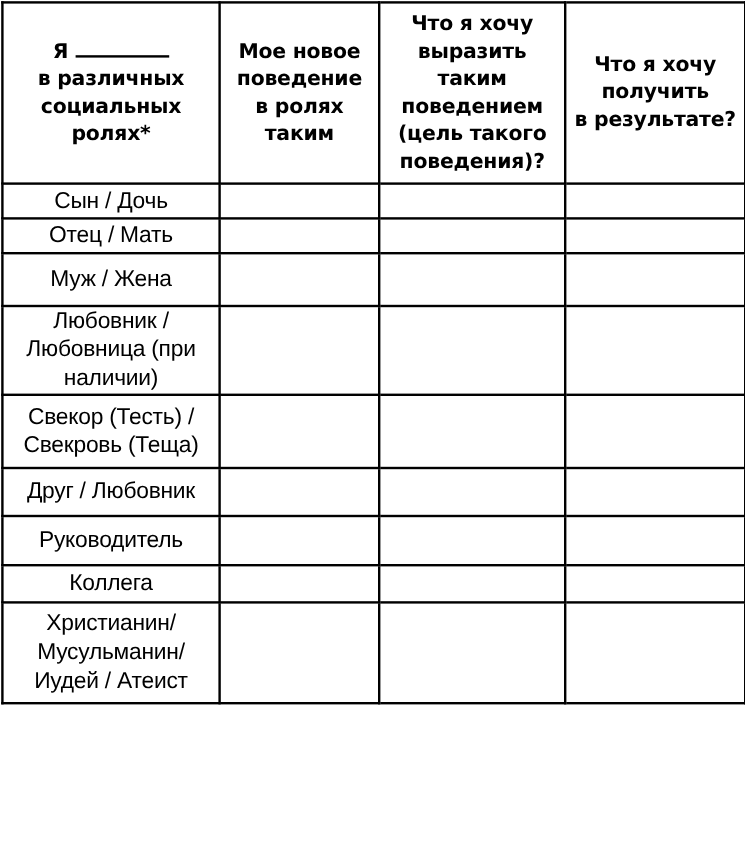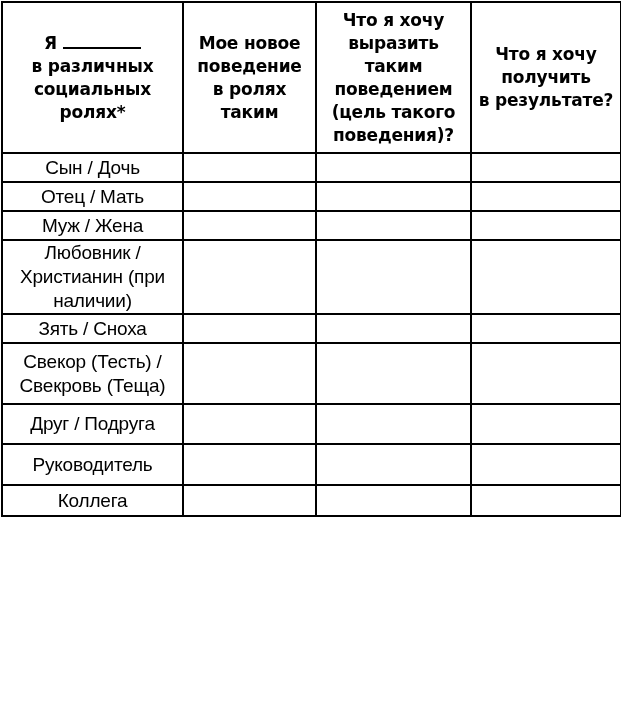--- a/index.html
+++ b/index.html
@@ -84,58 +84,50 @@
       <td></td>
     </tr>
     <tr style="height:29px">
       <td class="role">
         <span class="line">Отец / Мать</span>
       </td>
       <td></td>
       <td></td>
       <td></td>
     </tr>
-    <tr style="height:29px">
+    <tr style="height:44px">
       <td class="role">
         <span class="line">Муж / Жена</span>
       </td>
       <td></td>
       <td></td>
       <td></td>
     </tr>
     <tr style="height:66px">
       <td class="role">
         <span class="line">Любовник /</span>
-        <span class="line">Христианин (при</span>
+        <span class="line">Любовница (при</span>
         <span class="line">наличии)</span>
-      </td>
-      <td></td>
-      <td></td>
-      <td></td>
-    </tr>
-    <tr style="height:29px">
-      <td class="role">
-        <span class="line">Зять / Сноха</span>
       </td>
       <td></td>
       <td></td>
       <td></td>
     </tr>
     <tr style="height:61px">
       <td class="role">
         <span class="line">Свекор (Тесть) /</span>
         <span class="line">Свекровь (Теща)</span>
       </td>
       <td></td>
       <td></td>
       <td></td>
     </tr>
     <tr style="height:40px">
       <td class="role">
-        <span class="line">Друг / Подруга</span>
+        <span class="line">Друг / Любовник</span>
       </td>
       <td></td>
       <td></td>
       <td></td>
     </tr>
     <tr style="height:41px">
       <td class="role">
         <span class="line">Руководитель</span>
       </td>
       <td></td>
@@ -143,14 +135,24 @@
       <td></td>
     </tr>
     <tr style="height:31px">
       <td class="role">
         <span class="line">Коллега</span>
       </td>
       <td></td>
       <td></td>
       <td></td>
     </tr>
+    <tr style="height:84px">
+      <td class="role">
+        <span class="line">Христианин/</span>
+        <span class="line">Мусульманин/</span>
+        <span class="line">Иудей / Атеист</span>
+      </td>
+      <td></td>
+      <td></td>
+      <td></td>
+    </tr>
   </tbody>
 </table>
 
 </body></html>

